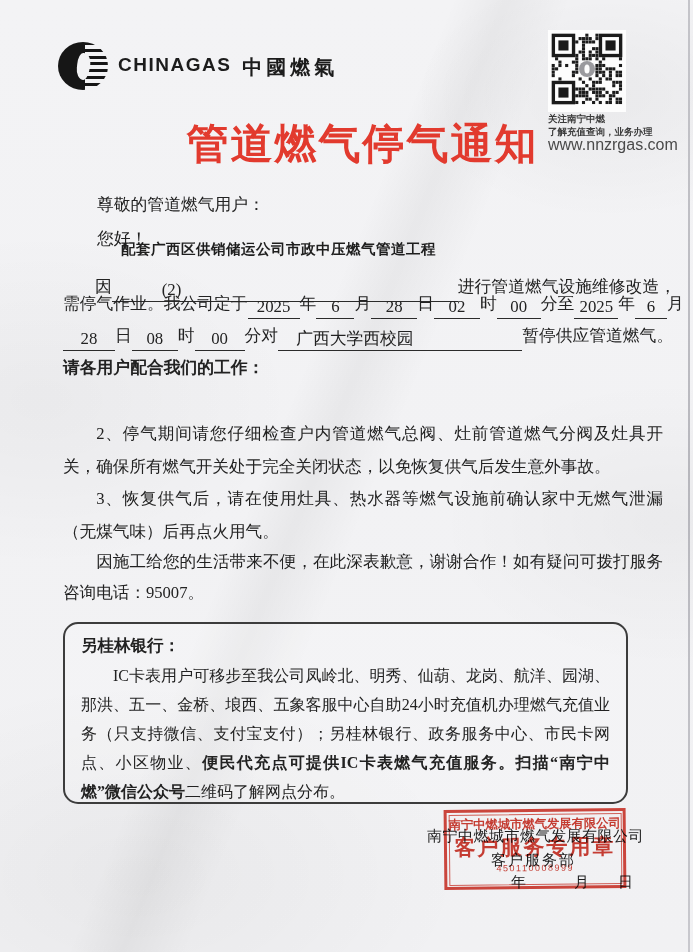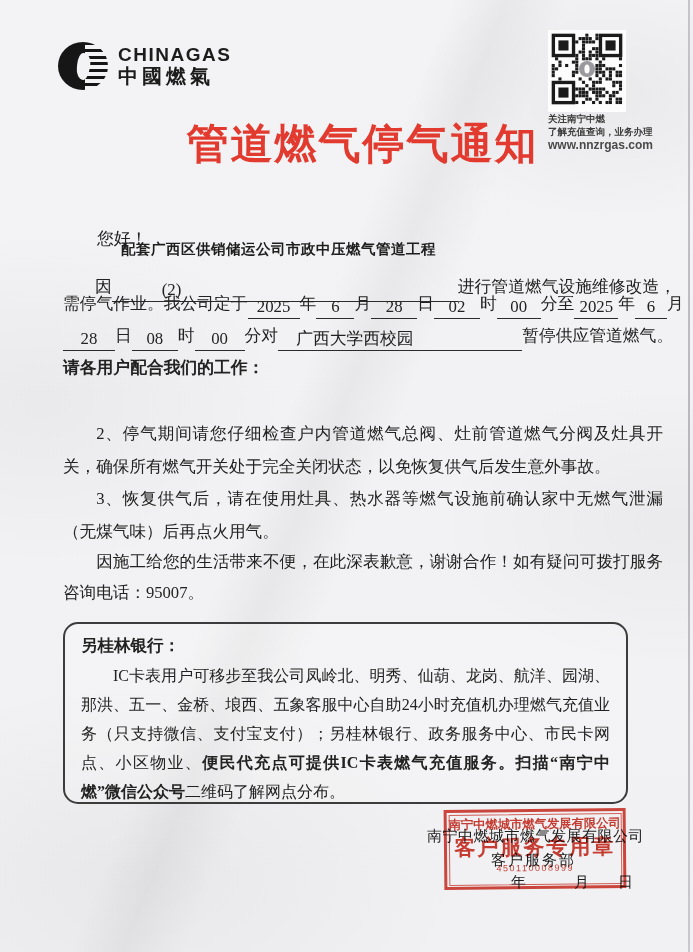--- a/index.html
+++ b/index.html
@@ -25,29 +25,29 @@
   }
 
   
   .logo{position:absolute;left:58px;top:42px;display:flex;align-items:center;gap:10px;}
   .logo-mark{position:relative;width:50px;height:48px;border-radius:50%;overflow:hidden;}
   .logo-mark .half-solid{position:absolute;left:0;top:0;width:54%;height:100%;background:#161616;}
   .logo-mark .half-lines{position:absolute;right:0;top:0;width:46%;height:100%;
       background:repeating-linear-gradient(180deg,#161616 0 3px,transparent 3px 6.8px);}
   .logo-mark .flame{position:absolute;left:19px;top:11px;width:13px;height:27px;background:#f3f3f5;
       border-radius:60% 90% 70% 90%/70% 60% 90% 70%;transform:rotate(6deg);}
-  .brand{display:flex;flex-direction:column;font-family:"Liberation Sans","DejaVu Sans",sans-serif;line-height:1.05;}
+  .brand{display:flex;flex-direction:row;font-family:"Liberation Sans","DejaVu Sans",sans-serif;line-height:1.05;gap:11px;}
   .brand-en{font-size:19px;font-weight:bold;letter-spacing:1.5px;color:#1c1c1c;}
   .brand-zh{font-size:20px;font-weight:bold;letter-spacing:4px;color:#1c1c1c;margin-top:2px;}
 
   .qr-block{position:absolute;left:548px;top:30px;width:124px;
       font-family:"Liberation Sans","DejaVu Sans",sans-serif;}
   .qr-frame{display:inline-block;padding:2px;background:#fdfdfd;}
   .qr-caption{font-size:9.5px;font-weight:bold;color:#3a3a3a;line-height:13px;}
-  .qr-url{font-size:12px;font-weight:bold;color:#4a4a4a;line-height:14px;}
+  .qr-url{font-size:16px;font-weight:normal;color:#4a4a4a;line-height:14px;}
 
   
   .notice-title{
     position:absolute;left:0;top:116px;width:100%;text-align:center;
     padding-left:32px;box-sizing:border-box;
     font-family:"Liberation Sans","DejaVu Sans",sans-serif;
     font-size:42px;font-weight:bold;letter-spacing:2px;color:#e23a2e;
   }
 
   
@@ -249,20 +249,21 @@
           <ellipse cx="37" cy="37" rx="2.6" ry="4.6" fill="#fdfdfd"></ellipse>
         </svg>
     </div>
     <div class="qr-caption">关注南宁中燃</div>
     <div class="qr-caption">了解充值查询，业务办理</div>
     <div class="qr-url">www.nnzrgas.com</div>
   </div>
 
   <div class="notice-title">管道燃气停气通知</div>
 
+  <div class="absline" style="top:190px;text-indent:34px;">尊敬的管道燃气用户：</div>
   <div class="absline" style="top:224px;text-indent:34px;">您好！</div>
 
   <div class="overline-ins">配套广西区供销储运公司市政中压燃气管道工程</div>
 
   <div class="absline" style="top:257px;text-indent:32px;margin-top:15px;">
     <span>因</span><span class="blank left" style="width:328px;">(2)</span><span>进行管道燃气设施维修改造，</span>
   </div>
 
   <div class="absline" style="top:289px;">
     <span>需停气作业。我公司定于</span><span class="blank" style="width:52px;">2025</span><span>年</span><span class="blank" style="width:38px;">6</span><span>月</span><span class="blank" style="width:46px;">28</span><span>日</span><span class="blank" style="width:46px;">02</span><span>时</span><span class="blank" style="width:44px;">00</span><span>分至</span><span class="blank" style="width:44px;">2025</span><span>年</span><span class="blank" style="width:32px;">6</span><span>月</span>

